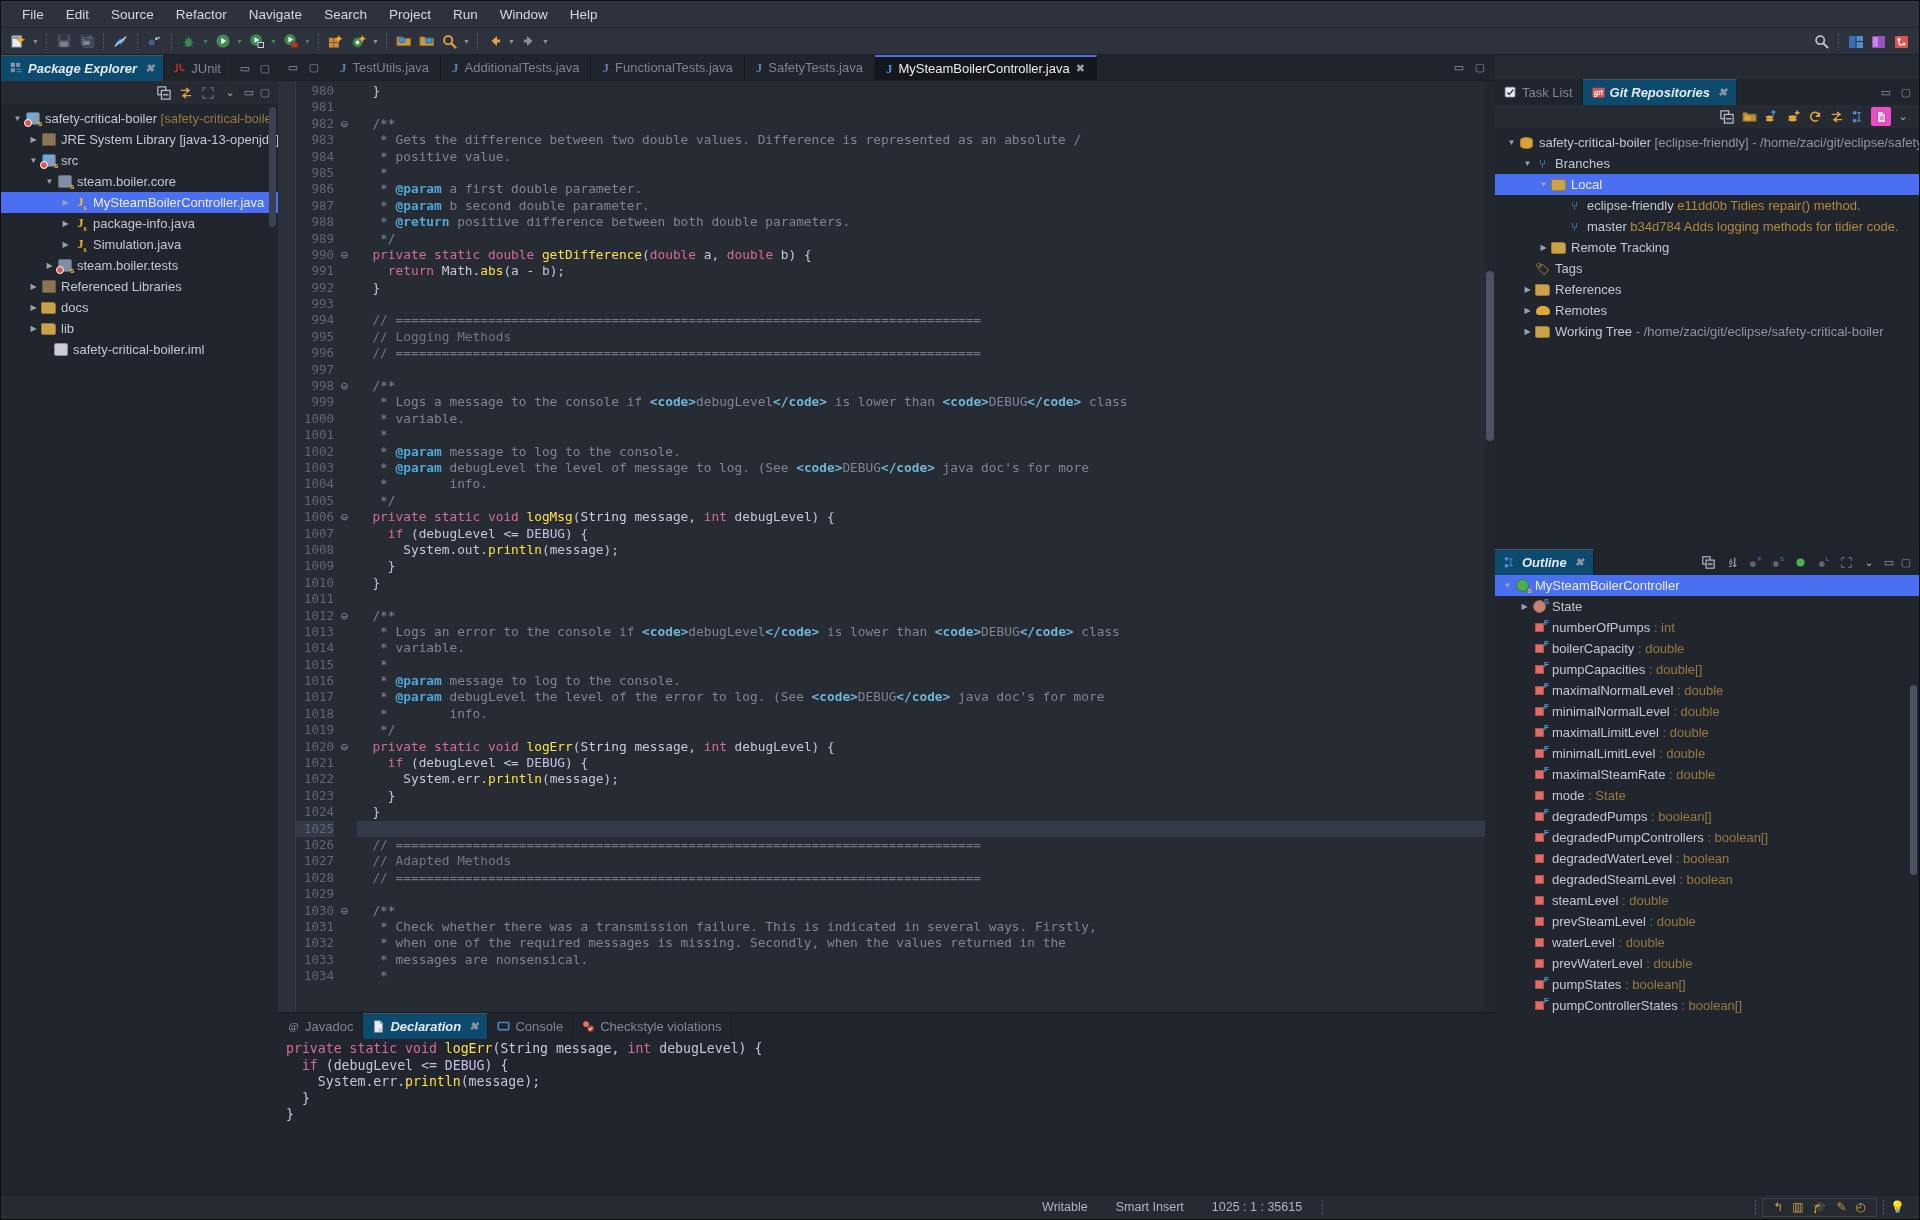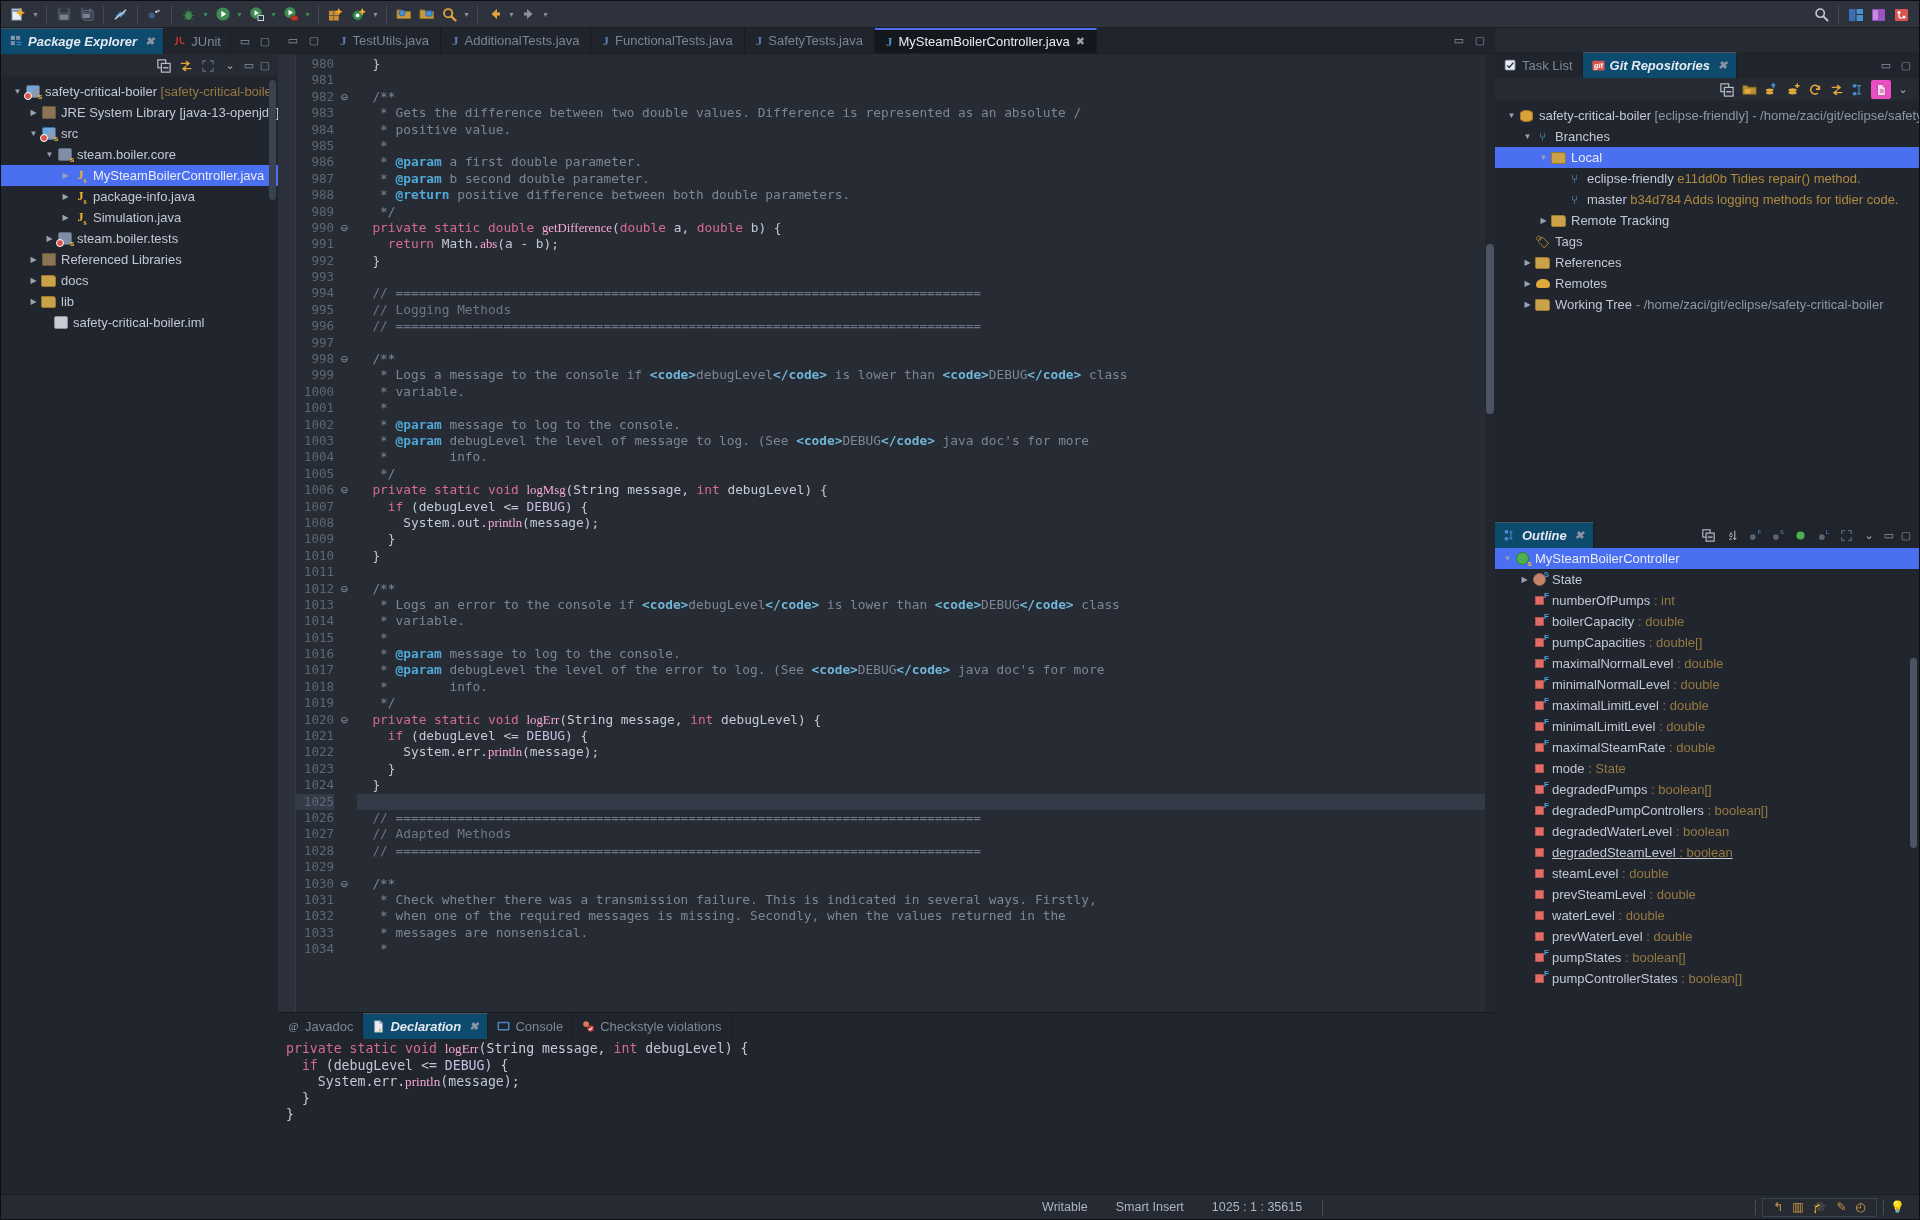--- a/index.html
+++ b/index.html
@@ -231,21 +231,21 @@
     padding-left: 6px;
     white-space: pre;
     overflow: hidden;
     background: #272b33;
     position: relative;
   }
   .cl { height: 16.4px; }
   .cl.cur { background: #333b49; }
   .tok-kw   { color: #d66a9a; }
   .tok-type { color: #c9cfdb; }
-  .tok-meth { color: #f9a8d4; font-family: Liberation Serif, serif; }
+  .tok-meth { color: #fde047; }
   .tok-com  { color: #6f7687; }
   .tok-doc  { color: #7d8596; }
   .tok-tag  { color: #6fb6d8; font-weight: bold;}
   .tok-jdk  { color: #4fa8d8; font-weight: bold;}
   .tok-plain{ color: #c3c9d5; }
   .tok-const{ color: #c7bde0; }
   .code-scroll-v {
     position: absolute; right: 0; top: 0; width: 10px; height: 100%;
     background: #22262e;
   }
@@ -299,20 +299,32 @@
   .ol-scroll { position:absolute; right:2px; top:110px; width:7px; height:190px; background:#4b5364; border-radius:4px;}
   .git-scroll-h { height:9px; background:#21252d; }
   .pink { background: #e94ec4 !important; }
   .pe-scroll { position:absolute; right:2px; top:2px; width:7px; height:120px; background:#3a4150; border-radius:4px;}
 </style>
 </head>
 <body>
 
 <div class="app">
 
+  <div class="menubar" id="menubar">
+      <div class="mi">File</div>
+      <div class="mi">Edit</div>
+      <div class="mi">Source</div>
+      <div class="mi">Refactor</div>
+      <div class="mi">Navigate</div>
+      <div class="mi">Search</div>
+      <div class="mi">Project</div>
+      <div class="mi">Run</div>
+      <div class="mi">Window</div>
+      <div class="mi">Help</div>
+    </div>
 
   <div class="toolbar">
     <span class="tb-ic">
       <svg width="15" height="15" viewBox="0 0 16 16">
           <rect x="1" y="2" width="10" height="12" fill="#e8eef6" stroke="#7d8da0"></rect>
           <rect x="2" y="3" width="8" height="2" fill="#5a8fc0"></rect>
           <path d="M10 1 l1.6 3.4 L15 6 l-3.4 1.6 L10 11 l-1.6-3.4 L5 6 l3.4-1.6Z" fill="#f0a828"></path>
         </svg>
     </span>
     <span class="tb-caret g">▼</span>
@@ -1161,21 +1173,21 @@
               </span>
               <span class="tlabel">degradedPumpControllers <span class="dim">: boolean[]</span></span>
             </div>
             <div class="trow" style="padding-left: 23px;">
               <span class="twist"></span>
               <span class="tico">
                 <span style="display:inline-block;width:9px;height:9px;background:#e06c65;border:1px solid #b2504a"></span>
               </span>
               <span class="tlabel">degradedWaterLevel <span class="dim">: boolean</span></span>
             </div>
-            <div class="trow" style="padding-left: 23px; text-decoration: underline;">
+            <div class="trow" style="padding-left: 23px;">
               <span class="twist"></span>
               <span class="tico">
                 <span style="display:inline-block;width:9px;height:9px;background:#e06c65;border:1px solid #b2504a"></span>
               </span>
               <span class="tlabel">degradedSteamLevel <span class="dim">: boolean</span></span>
             </div>
             <div class="trow" style="padding-left: 23px;">
               <span class="twist"></span>
               <span class="tico">
                 <span style="display:inline-block;width:9px;height:9px;background:#e06c65;border:1px solid #b2504a"></span>

